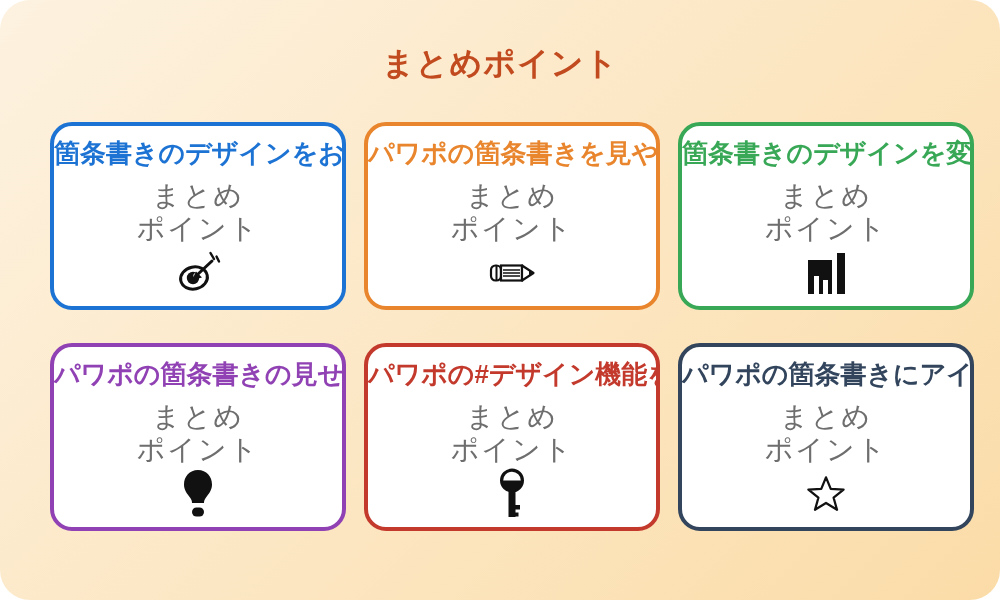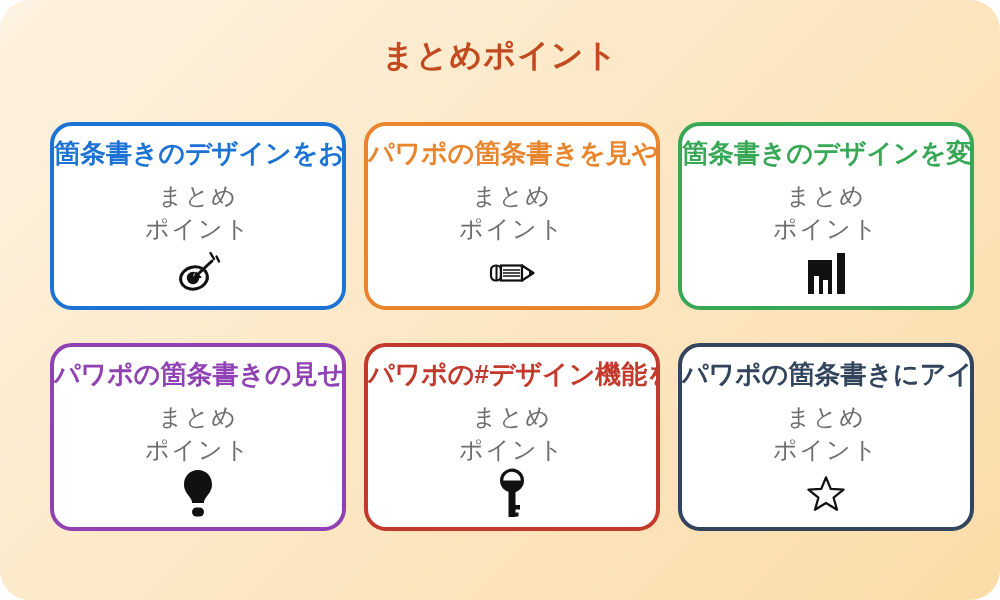--- a/index.html
+++ b/index.html
@@ -5,21 +5,21 @@
   html,body { margin:0; padding:0; background:#ffffff; }
   .canvas {
     position:relative;
     width:1000px; height:600px;
     border-radius:30px;
     background:linear-gradient(135deg, var(--bg-from,#fdf2e0) 0%, var(--bg-to,#fbdca8) 100%);
     overflow:hidden;
     font-family:"Liberation Sans", sans-serif;
   }
   .page-title {
-    margin:0;
+    margin:8px;
     padding-top:34px;
     text-align:center;
     font-size:32px;
     font-weight:bold;
     letter-spacing:1px;
     color:var(--title-color,#c24a1f);
   }
   .grid {
     position:absolute;
     top:122px; left:50px;
@@ -46,21 +46,21 @@
     white-space:nowrap;
     overflow:hidden;
     font-size:26px;
     font-weight:bold;
     color:var(--c,#333);
     flex:0 0 auto;
   }
   .card-sub {
     margin-top:8px;
     text-align:center;
-    font-size:24px;
+    font-size:28px;
     line-height:33px;
     letter-spacing:2px;
     color:#6e6e6e;
   }
   .card-icon {
     flex:1 1 auto;
     display:flex;
     align-items:center;
     justify-content:center;
     padding-bottom:6px;

